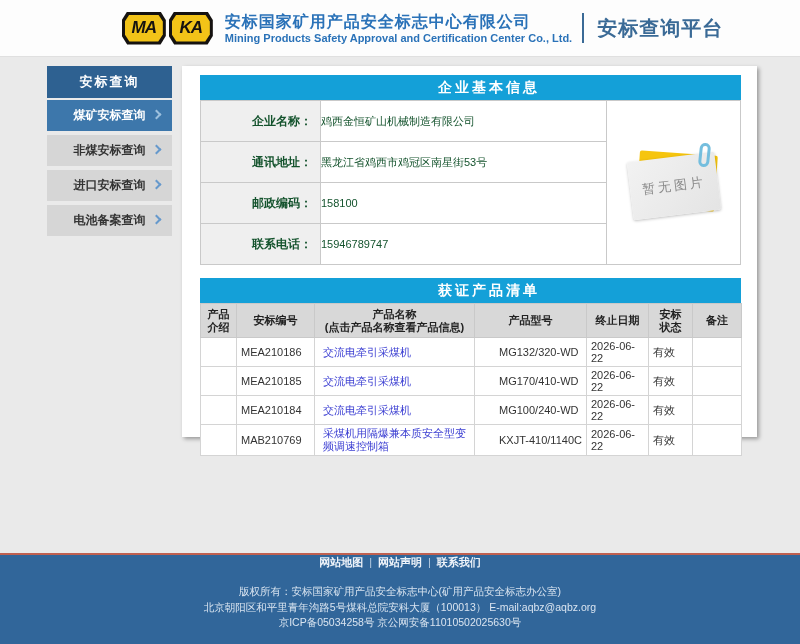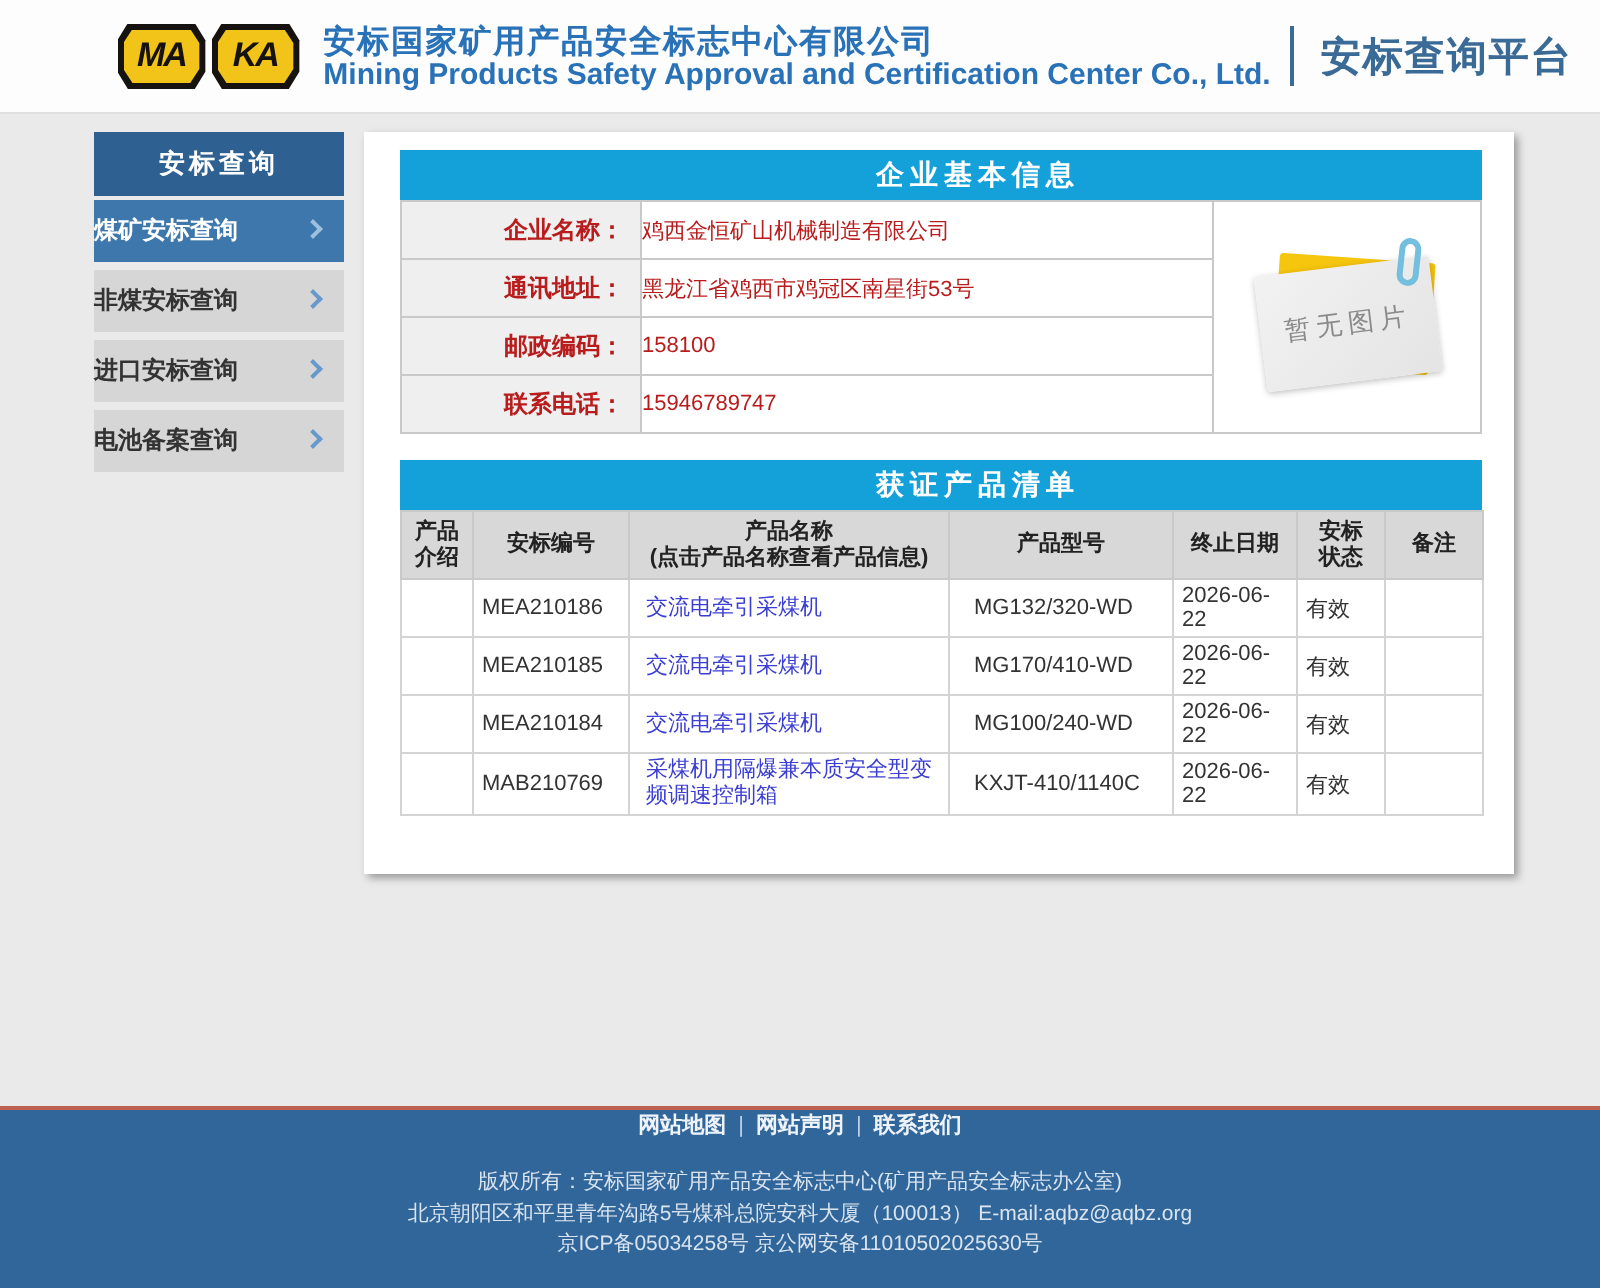--- a/index.html
+++ b/index.html
@@ -25,34 +25,34 @@
   }
   .badge .inner{
     position:absolute; inset:3px; background:#f2c318;
     clip-path:polygon(12% 0,88% 0,100% 26%,100% 74%,88% 100%,12% 100%,0 74%,0 26%);
     display:flex; align-items:center; justify-content:center;
     font-weight:bold; font-style:italic; font-size:17px; color:#151210;
     letter-spacing:-1px;
   }
   .org-titles{ margin-left:12px; color:#2a72b8; }
   .org-cn{ font-size:16px; font-weight:bold; letter-spacing:1px; line-height:20px;}
-  .org-en{ font-size:15px; font-weight:bold; line-height:12px; }
+  .org-en{ font-size:11px; font-weight:bold; line-height:12px; }
   .header-divider{ width:2px; height:30px; background:#3a6a96; margin:0 13px 0 10px; }
   .platform-title{ font-size:20px; font-weight:bold; color:#3a6a96; letter-spacing:1px; }
 
   
   .sidebar{ position:absolute; left:47px; top:66px; width:125px; }
   .sidebar-title{
     height:32px; background:#2e6191; color:#fff; font-size:13px; font-weight:bold;
     display:flex; align-items:center; justify-content:center; letter-spacing:2px;
   }
   .side-item{
     height:31px; margin-top:4px; background:#d6d6d6; color:#333;
     font-size:12px; font-weight:bold; position:relative; cursor:pointer;
-    display:flex; align-items:center; justify-content:flex-start;
+    display:flex; align-items:center; justify-content:center;
   }
   .side-item.active{ background:#3d77ab; color:#fff; margin-top:2px; }
   .chev{
     position:absolute; right:12px; top:11px; width:7px; height:7px;
     border-top:2px solid #6699cc; border-right:2px solid #6699cc;
     transform:rotate(45deg);
   }
   .side-item.active .chev{ border-color:#9cc0dd; }
 
   
@@ -61,21 +61,21 @@
     background:#fff; box-shadow:2px 2px 4px rgba(0,0,0,.35);
     padding:9px 16px 0 18px;
   }
   .section-bar{
     height:25px; background:#14a0d8; color:#fff; font-size:14px; font-weight:bold;
     letter-spacing:3px; display:flex; align-items:center; justify-content:center;padding-left:37px;
   }
   .info-flex{ display:flex; }
   .info-table{ width:407px; border-collapse:collapse; table-layout:fixed; }
   .info-table td{
-    border:1px solid #c9c9c9; height:29px; font-size:11px; color:#b91c1c;
+    border:1px solid #c9c9c9; height:41px; font-size:11px; color:#14532d;
   }
   .info-table td.lbl{
     width:120px; background:#efefef; font-weight:bold; font-size:12px;
     text-align:right; padding-right:8px;
   }
   .info-table td.val{ background:#fff; }
 
   .img-box{
     width:134px; border:1px solid #c9c9c9; border-left:none; background:#fff;
     display:flex; align-items:center; justify-content:center; position:relative;
@@ -106,21 +106,21 @@
   .ptable th{
     background:#d8d8d8; border:1px solid #c9c9c9; height:34px;
     font-size:11px; color:#222; font-weight:bold; text-align:center;
     white-space:pre-line; line-height:13px; padding:2px;
   }
   .ptable td{
     border:1px solid #d4d4d4; height:23px; font-size:11px; color:#333;
     text-align:left; padding:2px 4px; background:#fff;
   }
   .ptable td.name-cell{ text-align:left; padding-left:8px; line-height:13px; }
-  .ptable td.model-cell{ text-align:left; padding-left:12px; }
+  .ptable td.model-cell{ text-align:left; padding-left:24px; }
   .plink{ color:#3b3ed2; text-decoration:none; cursor:pointer; }
 
   
   .site-footer{
     position:absolute; left:0; top:553px; width:800px; height:91px;
     background:#31669a; border-top:2px solid #bf6050;
     color:#d9e4f0; text-align:center; 
   }
   .footer-links{ font-size:11px; font-weight:bold; color:#eef3f9; margin-bottom:14px; }
   .footer-links a{ color:#eef3f9; text-decoration:none; margin:0 6px; cursor:pointer;}

